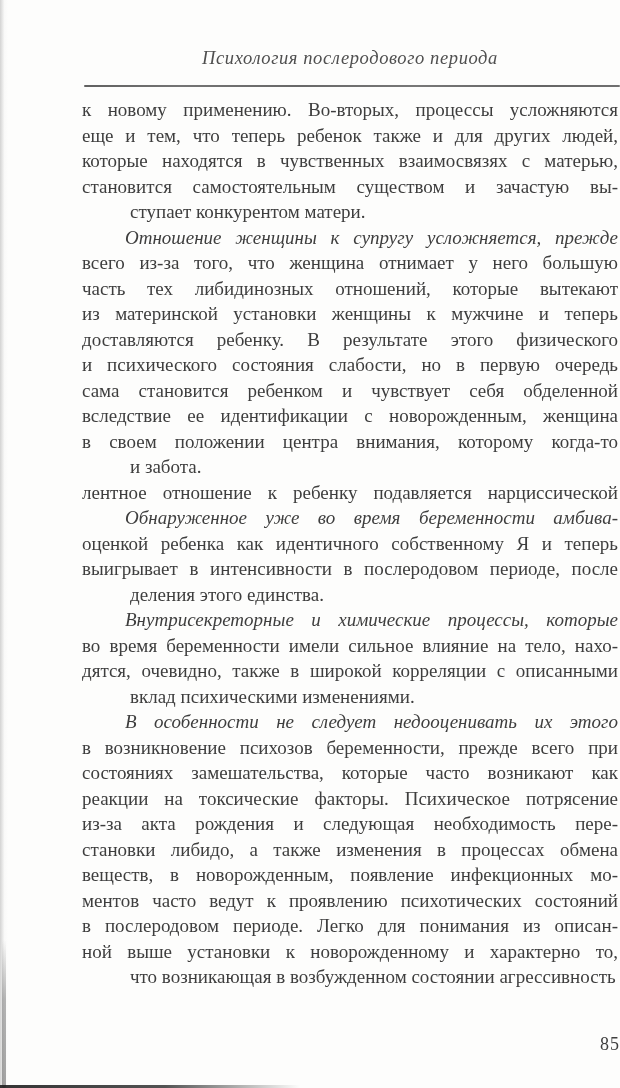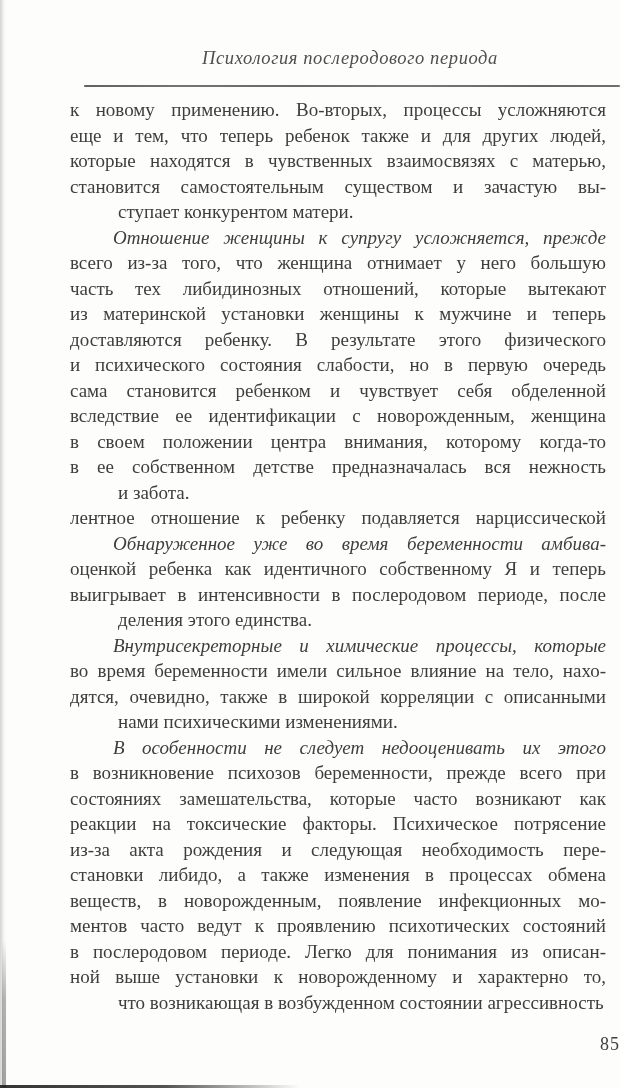--- a/index.html
+++ b/index.html
@@ -33,21 +33,21 @@
     right: 0;
     height: 2px;
     background: linear-gradient(to right,
       #454545, #5c5c5c 18%, #4e4e4e 40%, #606060 62%, #4a4a4a 85%, #575757);
     opacity: 0.85;
     border-radius: 1px;
   }
   .body-text {
     position: absolute;
     top: 97px;
-    left: 70px;
+    left: 82px;
     width: 536px;
     color: var(--text-color, #3e3e3e);
     font-size: 19px;
   }
   .paragraph { margin: 0; }
   .line {
     height: 25.5px;
     line-height: 25.5px;
     text-align: justify;
     text-align-last: justify;
@@ -118,35 +118,34 @@
       <div class="paragraph">
         <div class="line first-indent">Отношение женщины к супругу усложняется, прежде</div>
         <div class="line">всего из-за того, что женщина отнимает у него большую</div>
         <div class="line">часть тех либидинозных отношений, которые вытекают</div>
         <div class="line">из материнской установки женщины к мужчине и теперь</div>
         <div class="line">доставляются ребенку. В результате этого физического</div>
         <div class="line">и психического состояния слабости, но в первую очередь</div>
         <div class="line">сама становится ребенком и чувствует себя обделенной</div>
         <div class="line">вследствие ее идентификации с новорожденным, женщина</div>
         <div class="line">в своем положении центра внимания, которому когда-то</div>
-        <div class="line">в ее собственном детстве предназначалась вся нежность</div>
         <div class="line last-line">и забота.</div>
       </div>
       <div class="paragraph">
         <div class="line">лентное отношение к ребенку подавляется нарциссической</div>
         <div class="line first-indent">Обнаруженное уже во время беременности амбива-</div>
         <div class="line">оценкой ребенка как идентичного собственному Я и теперь</div>
         <div class="line">выигрывает в интенсивности в послеродовом периоде, после</div>
         <div class="line last-line">деления этого единства.</div>
       </div>
       <div class="paragraph">
         <div class="line first-indent">Внутрисекреторные и химические процессы, которые</div>
         <div class="line">во время беременности имели сильное влияние на тело, нахо-</div>
         <div class="line">дятся, очевидно, также в широкой корреляции с описанными</div>
-        <div class="line last-line">нами психическими изменениями.</div>
+        <div class="line last-line">вклад психическими изменениями.</div>
       </div>
       <div class="paragraph">
         <div class="line first-indent">В особенности не следует недооценивать их этого</div>
         <div class="line">в возникновение психозов беременности, прежде всего при</div>
         <div class="line">состояниях замешательства, которые часто возникают как</div>
         <div class="line">реакции на токсические факторы. Психическое потрясение</div>
         <div class="line">из-за акта рождения и следующая необходимость пере-</div>
         <div class="line">становки либидо, а также изменения в процессах обмена</div>
         <div class="line">веществ, в новорожденным, появление инфекционных мо-</div>
         <div class="line">ментов часто ведут к проявлению психотических состояний</div>

